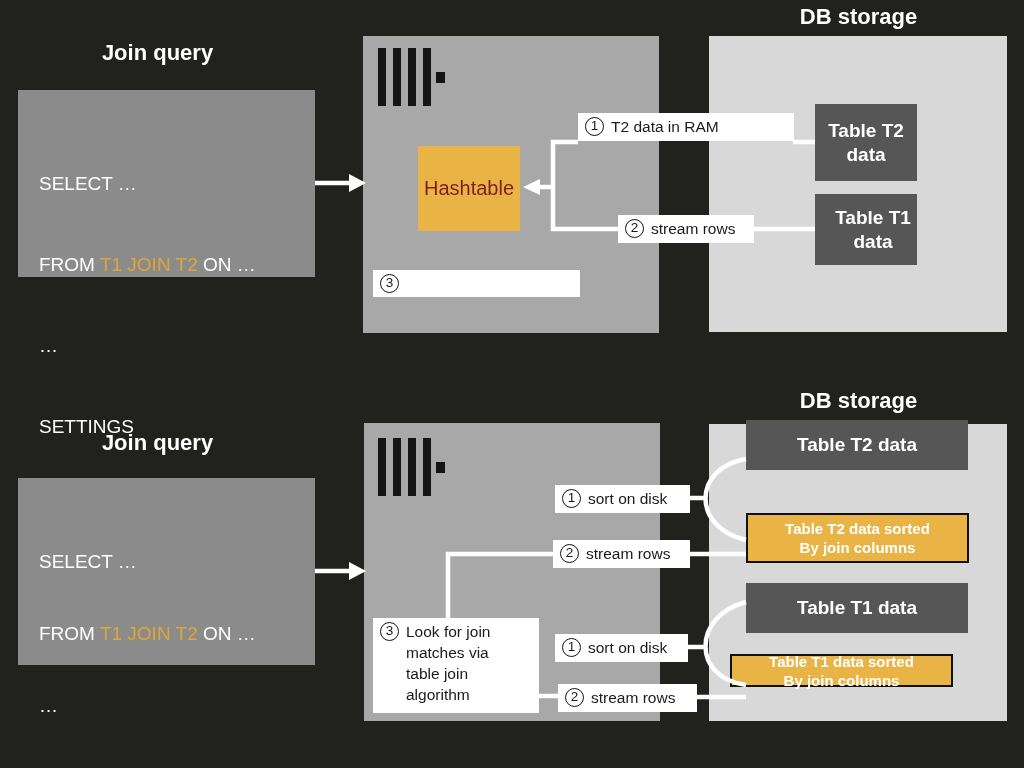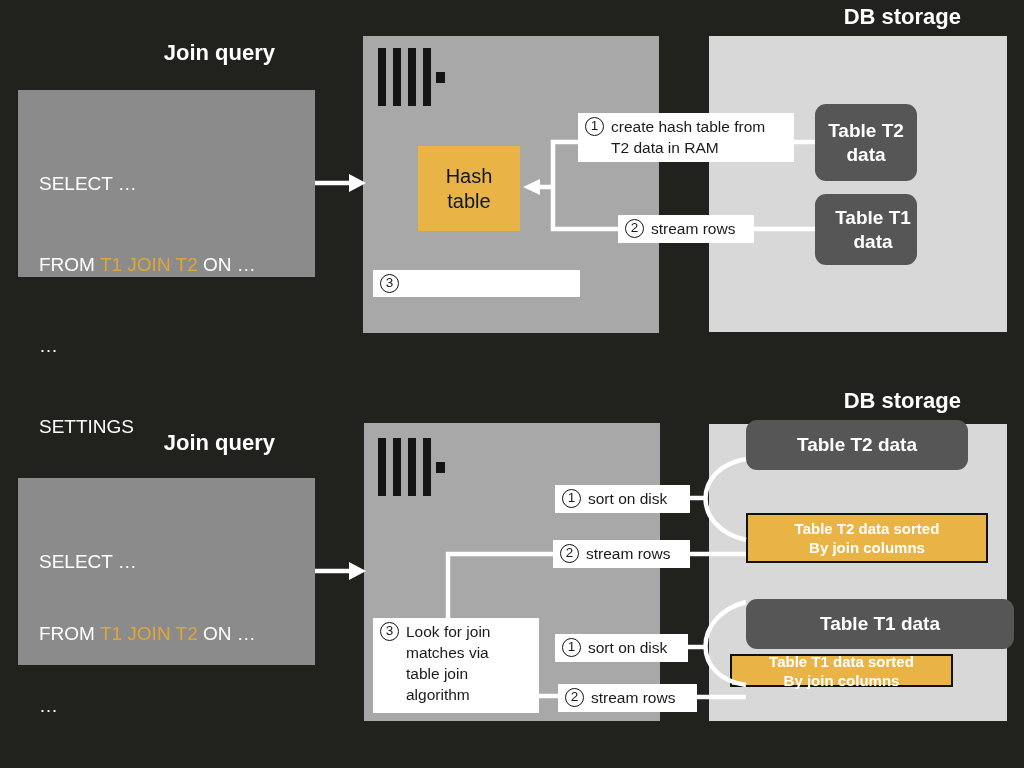--- a/index.html
+++ b/index.html
@@ -4,30 +4,30 @@
 <style>
   :root{
     --background:#21211e; --query-box:#8b8b8b; --server-box:#a8a8a8;
     --storage-box:#d8d8d8; --table-box:#565656; --accent-yellow:#e9b445;
     --code-orange:#dfa53a; --label-text:#1a1a1a; --line-white:#ffffff;
   }
   *{margin:0;padding:0;box-sizing:border-box}
   html,body{width:1024px;height:768px;overflow:hidden}
   body{background:var(--background);font-family:"Liberation Sans",sans-serif;}
   .stage{position:relative;width:1024px;height:768px;background:var(--background);}
-  .sec-title{position:absolute;color:#fff;font-size:22px;font-weight:bold;text-align:right;}
+  .sec-title{position:absolute;color:#fff;font-size:22px;font-weight:bold;text-align:center;}
   .query-box{position:absolute;background:var(--query-box);}
   .code{position:absolute;color:#fff;font-size:19px;white-space:pre-wrap;}
   .code .orange{color:var(--code-orange);}
   .server-box{position:absolute;background:var(--server-box);}
   .db-box{position:absolute;background:var(--storage-box);}
-  .hash-box{position:absolute;background:var(--accent-yellow);color:#0f172a;font-size:20px;line-height:25px;
+  .hash-box{position:absolute;background:var(--accent-yellow);color:#7f1d1d;font-size:20px;line-height:25px;
+    display:flex;flex-direction:row;align-items:center;justify-content:center;text-align:center;}
+  .tbl{position:absolute;background:var(--table-box);color:#fff;font-weight:bold;font-size:19px;line-height:24px;
     display:flex;flex-direction:column;align-items:center;justify-content:center;text-align:center;}
-  .tbl{position:absolute;background:var(--table-box);color:#fff;font-weight:bold;font-size:19px;line-height:24px;
-    display:flex;flex-direction:column;align-items:center;justify-content:center;text-align:center;border-radius:11px;}
   .tbl-sorted{position:absolute;background:var(--accent-yellow);border:2px solid #111;color:#fff;font-weight:bold;
     font-size:15px;line-height:19px;display:flex;flex-direction:column;align-items:center;justify-content:center;text-align:center;}
   .steplabel{position:absolute;background:#fff;color:var(--label-text);font-size:15.5px;line-height:21px;
     display:flex;gap:7px;align-items:flex-start;padding:3px 8px 4px 7px;}
   .cnum{flex:0 0 auto;width:19px;height:19px;border:1.7px solid #111;border-radius:50%;
     font-size:13.5px;line-height:16px;text-align:center;margin-top:1px;}
   .slines div{white-space:nowrap;}
   svg.connectors{position:absolute;left:0;top:0;pointer-events:none;}
   .logo{position:absolute;}
 </style>
@@ -97,25 +97,25 @@
       <rect x="58" y="24" width="9" height="11"></rect>
     </g>
   </svg>
 
   <div class="sec-title" style="left:756px;top:388px;width:205px;">DB storage</div>
   <div class="db-box" style="left:709px;top:424px;width:298px;height:297px;"></div>
 
   <div class="tbl" style="left:746px;top:420px;width:222px;height:50px;">
     <div>Table T2 data</div>
   </div>
-  <div class="tbl-sorted" style="left:746px;top:513px;width:242px;height:50px;">
+  <div class="tbl-sorted" style="left:746px;top:513px;width:223px;height:50px;">
     <div>Table T2 data sorted</div>
     <div>By join columns</div>
   </div>
-  <div class="tbl" style="left:746px;top:583px;width:268px;height:50px;margin-top:16px;">
+  <div class="tbl" style="left:746px;top:583px;width:222px;height:50px;">
     <div>Table T1 data</div>
   </div>
   <div class="tbl-sorted" style="left:730px;top:654px;width:223px;height:33px;">
     <div>Table T1 data sorted</div>
     <div>By join columns</div>
   </div>
 
   <svg class="connectors" width="1024" height="768" viewBox="0 0 1024 768">
     <g stroke="#ffffff" stroke-width="4.5" fill="none">
 
@@ -146,21 +146,20 @@
     <g fill="#ffffff" stroke="none">
       <polygon points="366,183 349,174 349,192"></polygon>
       <polygon points="523,187 540,179 540,195"></polygon>
       <polygon points="366,571 349,562 349,580"></polygon>
     </g>
   </svg>
 
   <div class="steplabel" style="left:578px;top:113px;width:216px;">
     <span class="cnum">1</span>
     <div class="slines">
-      <div>create hash table from</div>
       <div>T2 data in RAM</div>
     </div>
   </div>
   <div class="steplabel" style="left:618px;top:215px;width:136px;">
     <span class="cnum">2</span>
     <div class="slines">
         <div>stream rows</div>
       </div>
   </div>
   <div class="steplabel" style="left:373px;top:270px;width:207px;">

